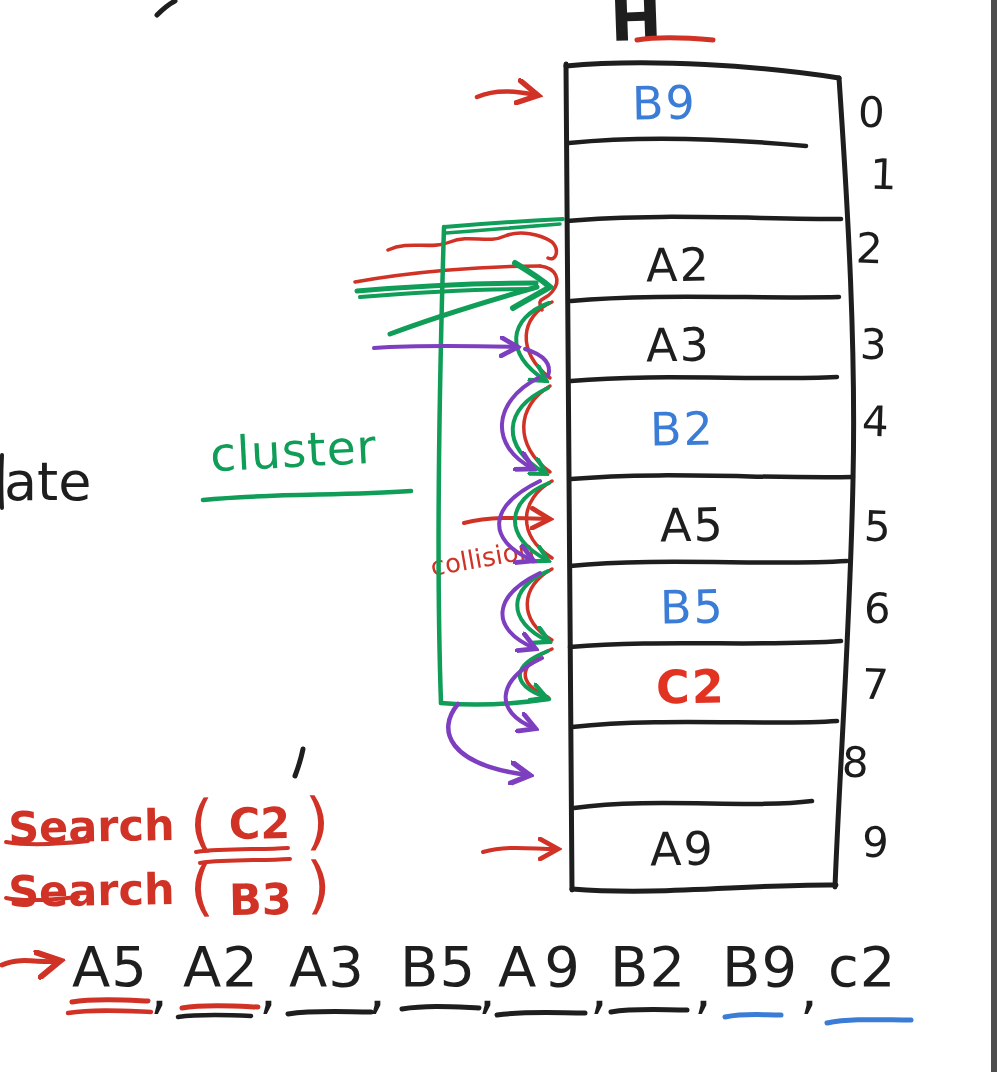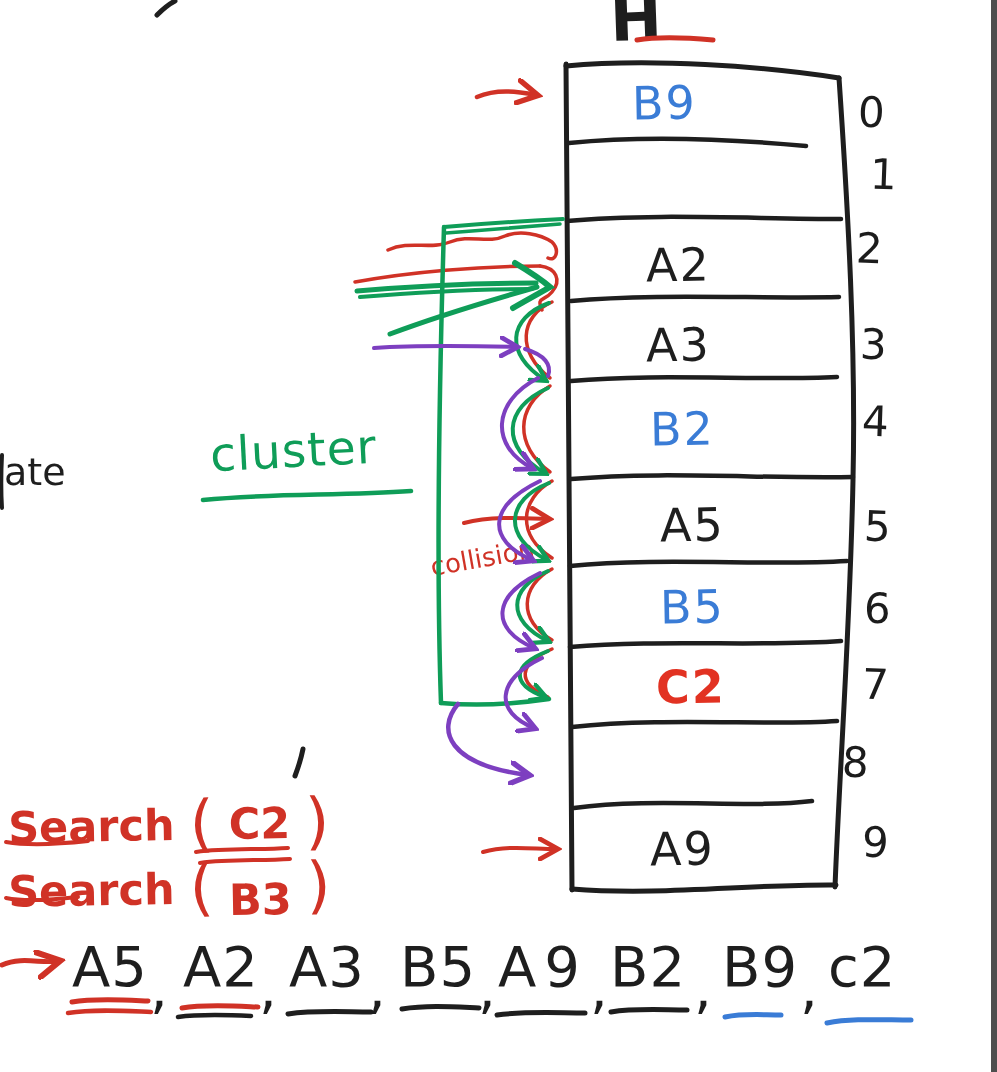--- a/index.html
+++ b/index.html
@@ -16,21 +16,21 @@
   .cell-label{font-size:46px;font-weight:500;letter-spacing:2px;transform:rotate(-1deg);}
   .idx-label{font-size:42px;font-weight:400;transform:rotate(2deg);}
   .seq-item{font-size:56px;font-weight:500;letter-spacing:1px;top:934px;}
   .seq-comma{font-size:56px;font-weight:500;top:956px;}
   #svg-layer{position:absolute;left:0;top:0;z-index:3;pointer-events:none;}
   .txt{z-index:2;}
   #right-strip{left:991px;top:0;width:6px;height:1072px;background:#4e4e4e;z-index:4;}
   #page-title{left:610px;top:-18px;font-size:62px;font-weight:600;transform:rotate(-2deg);}
   #cluster-label{left:210px;top:423px;font-size:47px;font-weight:500;letter-spacing:1px;transform:rotate(-3deg);}
   #collision-label{left:430px;top:543px;font-size:26px;font-weight:500;transform:rotate(-10deg);z-index:1;}
-  #side-label{left:4px;top:450px;font-size:38px;font-weight:500;}
+  #side-label{left:4px;top:450px;font-size:54px;font-weight:500;}
   .search-line{left:8px;font-size:43px;font-weight:600;white-space:nowrap;transform:rotate(-1deg);}
   .search-paren{font-size:62px;font-weight:400;position:relative;top:5px;}
   .search-arg-low{position:relative;top:12px;}
 </style>
 </head>
 <body>
 
 <div id="stage">
 
   <svg id="svg-layer" width="997" height="1072" viewBox="0 0 997 1072">

